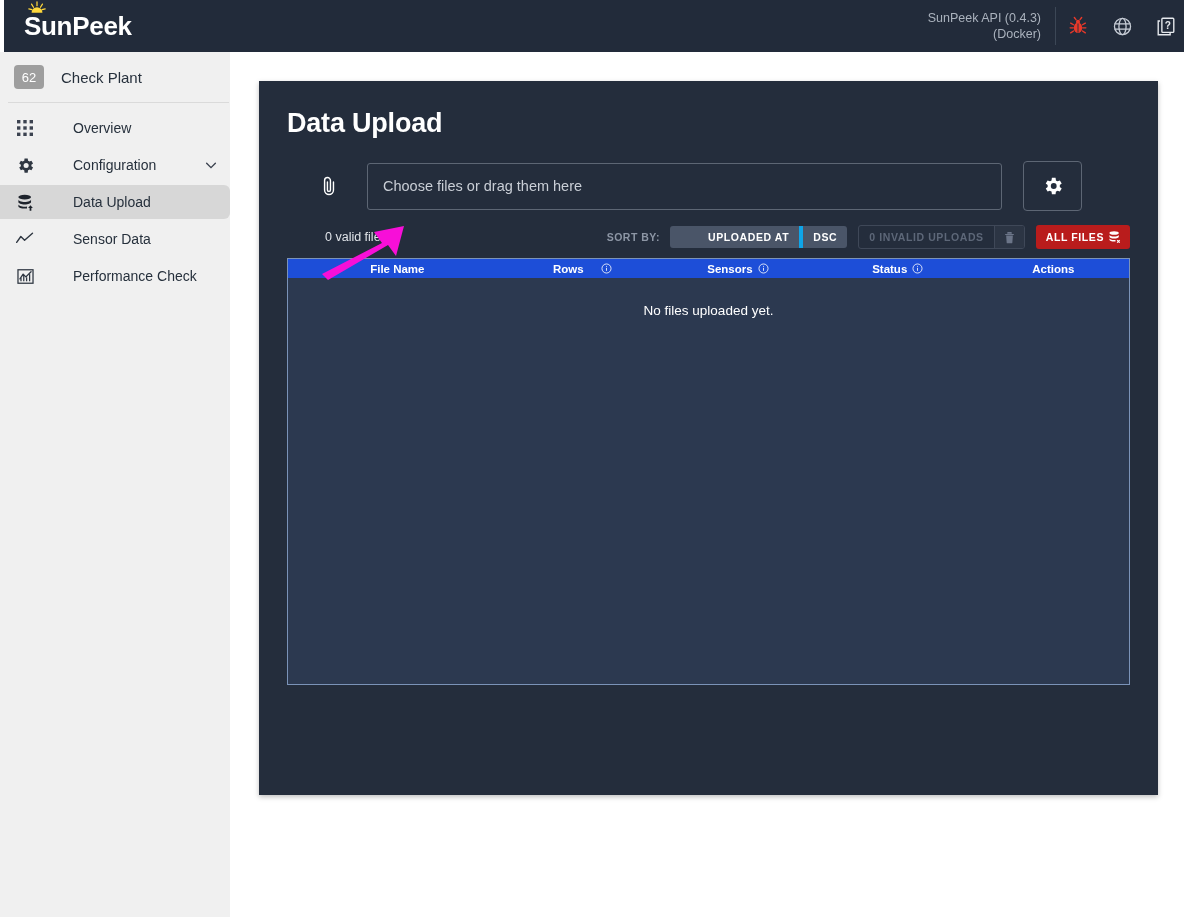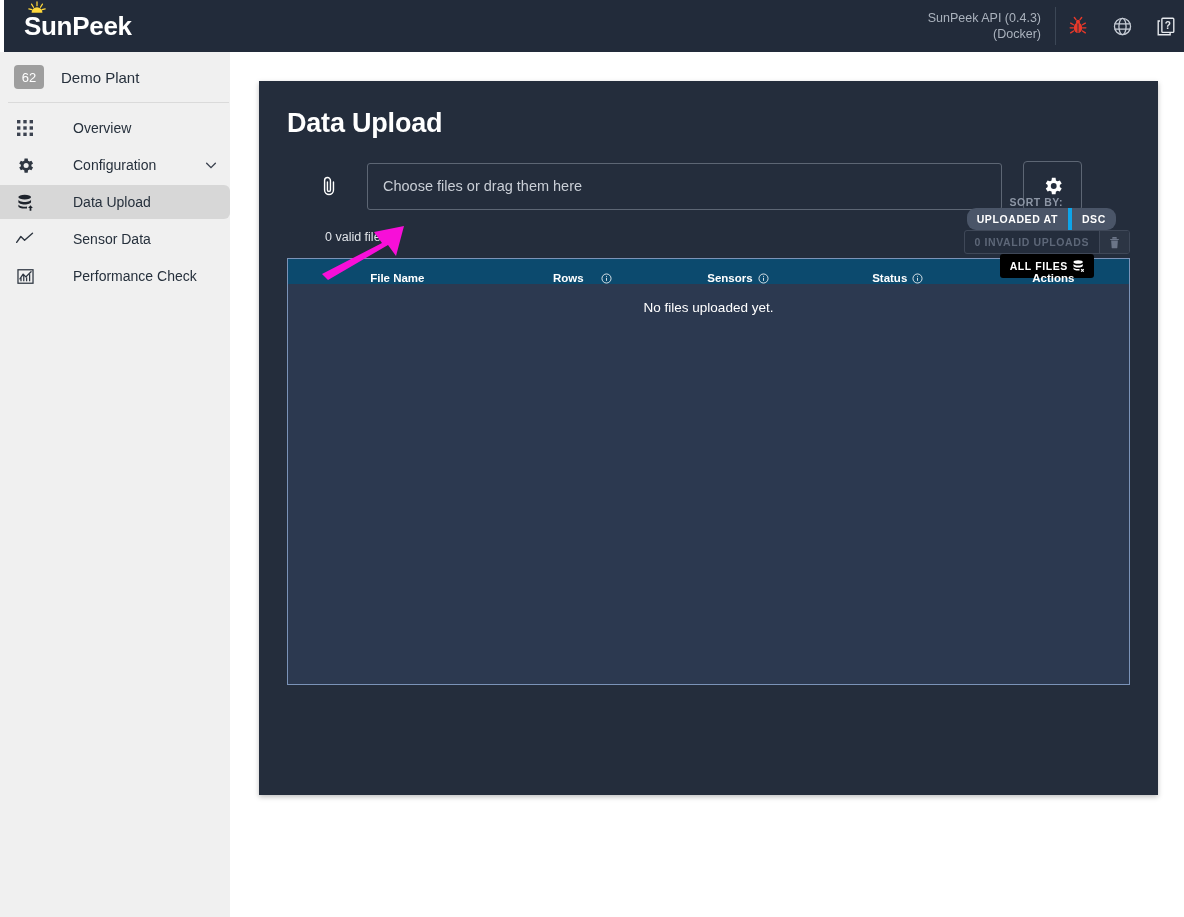--- a/index.html
+++ b/index.html
@@ -141,29 +141,30 @@
 
   .meta-row {
     display: flex; align-items: center;
     margin-top: 16px; height: 20px;
     padding-left: 38px;
   }
   .valid-files {
     color: #e0e4e9; font-size: 12.5px;
   }
   .sortwrap {
-    margin-left: auto; display: flex; align-items: center; flex-direction: column;
+    margin-left: auto; display: flex; align-items: center;
   }
   .sort-label {
     color: #8d96a5; font-size: 10.5px; font-weight: bold;
     letter-spacing: 0.5px; margin-right: 10px;
   }
   .btn-group {
-    display: flex; border-radius: 9px; overflow: hidden;
+    display: flex; border-radius: 3px; overflow: hidden;
     background: #4a5568;
+    padding-left: 28px;
   }
   .btn-seg {
     color: #ffffff; font-size: 10.5px; font-weight: bold;
     letter-spacing: 0.6px;
     padding: 5px 10px; cursor: pointer;
   }
   .btn-seg + .btn-seg { border-left: 4px solid #0ea5e9; }
   .btn-disabled {
     display: flex; margin-left: 11px;
     border: 1px solid #3f4858; border-radius: 3px;
@@ -172,52 +173,52 @@
   .btn-disabled .seg {
     color: #5d6778; font-size: 10.5px; font-weight: bold;
     letter-spacing: 0.6px; padding: 5px 10px;
   }
   .btn-disabled .seg.icon-seg {
     border-left: 1px solid #3f4858; background: #2c3544;
     display:flex; align-items:center; padding: 4px 9px;
   }
   .btn-allfiles {
     display: flex; align-items: center; margin-left: 11px;
-    background: #000000; border-radius: 3px;
+    background: #b91c1c; border-radius: 3px;
     padding: 5px 8px 5px 10px; cursor: pointer;
   }
   .btn-allfiles .t {
     color: #ffffff; font-size: 10.5px; font-weight: bold;
     letter-spacing: 0.6px; margin-right: 4px;
   }
 
   
   .table-wrap {
     margin-top: 11px;
     border: 1px solid #7b93b8;
     height: 427px;
     background: #2c3950;
   }
   .thead {
-    display: flex; height: 25px;
-    background: #0c4a6e; align-items: flex-end;
+    display: flex; height: 19px;
+    background: #1d4ed8; align-items: center;
   }
   .th {
     color: #ffffff; font-size: 11.5px; font-weight: bold;
     display: flex; align-items: center; justify-content: center;
   }
   .th .info { margin-left: 5px; display: flex; }
   .col1 { width: 26%; }
   .col2 { width: 18%; gap: 12px; }
   .col3 { width: 19%; }
   .col4 { width: 19%; }
   .col5 { width: 18%; }
   .tbody-empty {
     text-align: center; color: #ffffff; font-size: 13.5px;
-    padding-top: 16px;
+    padding-top: 25px;
   }
 
   
   .arrow-anno {
     position: absolute; left: 86px; top: 160px;
     pointer-events: none;
   }
 </style>
 </head>
 <body>
@@ -281,21 +282,21 @@
         <path d="M5.5 6.5 L3.5 6.5 L3.5 21.5 L16.5 21.5 L16.5 19.5" fill="none" stroke="#e6e9ed" stroke-width="1.5"></path>
         <text x="14" y="15.4" font-family="Liberation Sans, sans-serif" font-size="11" font-weight="bold" fill="#e6e9ed" text-anchor="middle">?</text>
       </svg>
     </div>
   </div>
 </div>
 
 <div class="sidebar">
   <div class="plant-row">
     <span class="plant-badge">62</span>
-    <span class="plant-name">Demo Plant</span>
+    <span class="plant-name">Check Plant</span>
   </div>
   <div class="side-sep"></div>
 
   <div class="nav">
 
     <div class="nav-item">
       <span class="nav-icon">
         <svg width="16" height="16" viewBox="0 0 16 16" fill="#3c4350">
           <rect x="0" y="0" width="3.4" height="3.4"></rect>
             <rect x="6.3" y="0" width="3.4" height="3.4"></rect>

